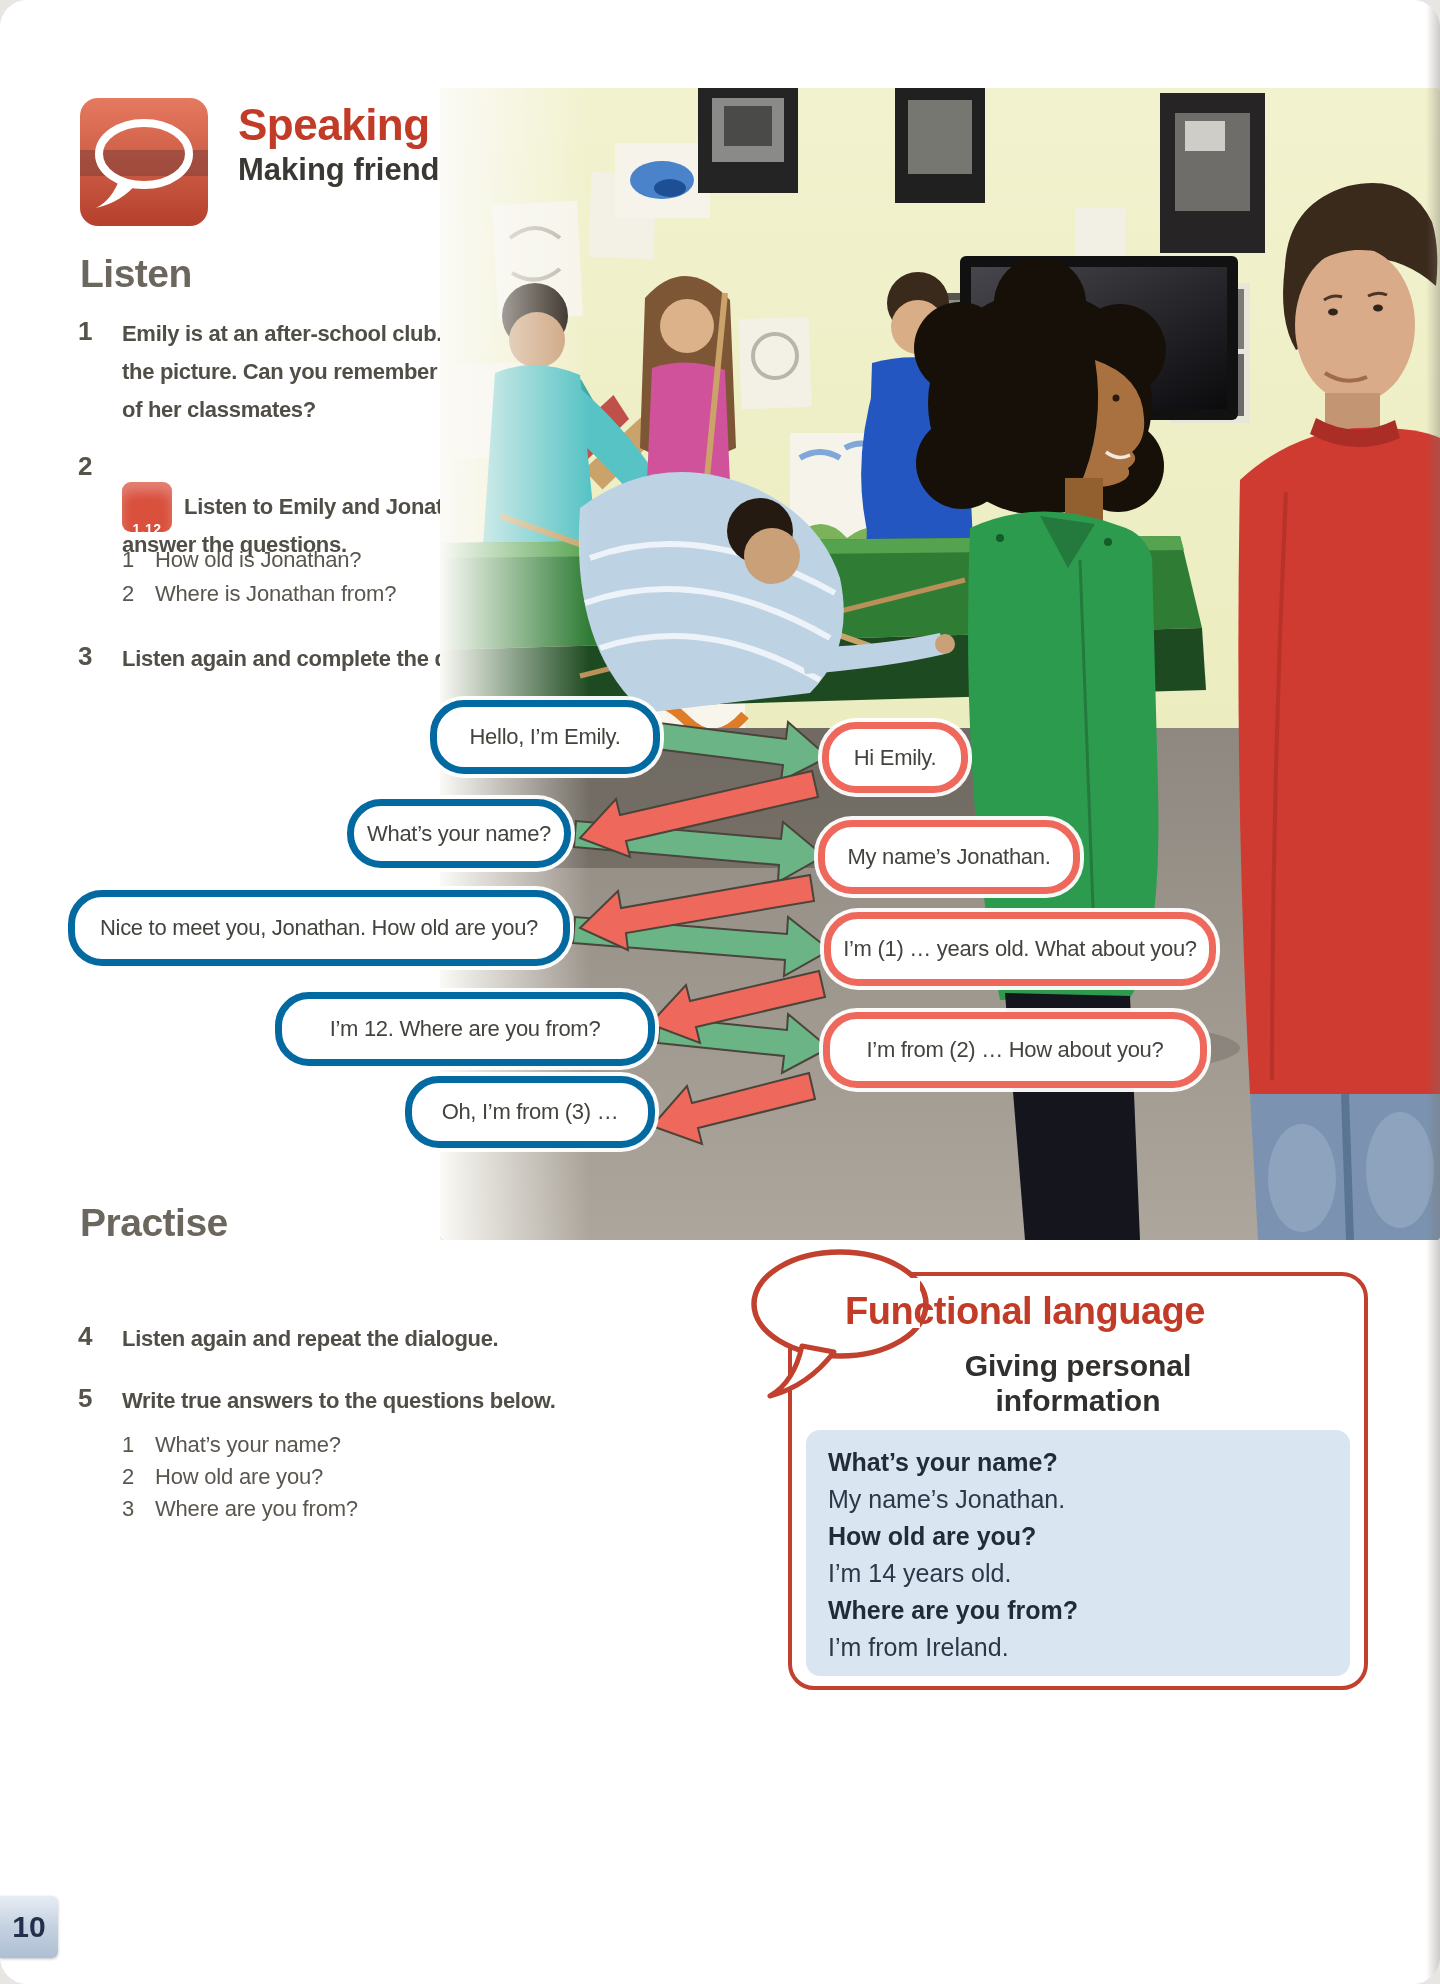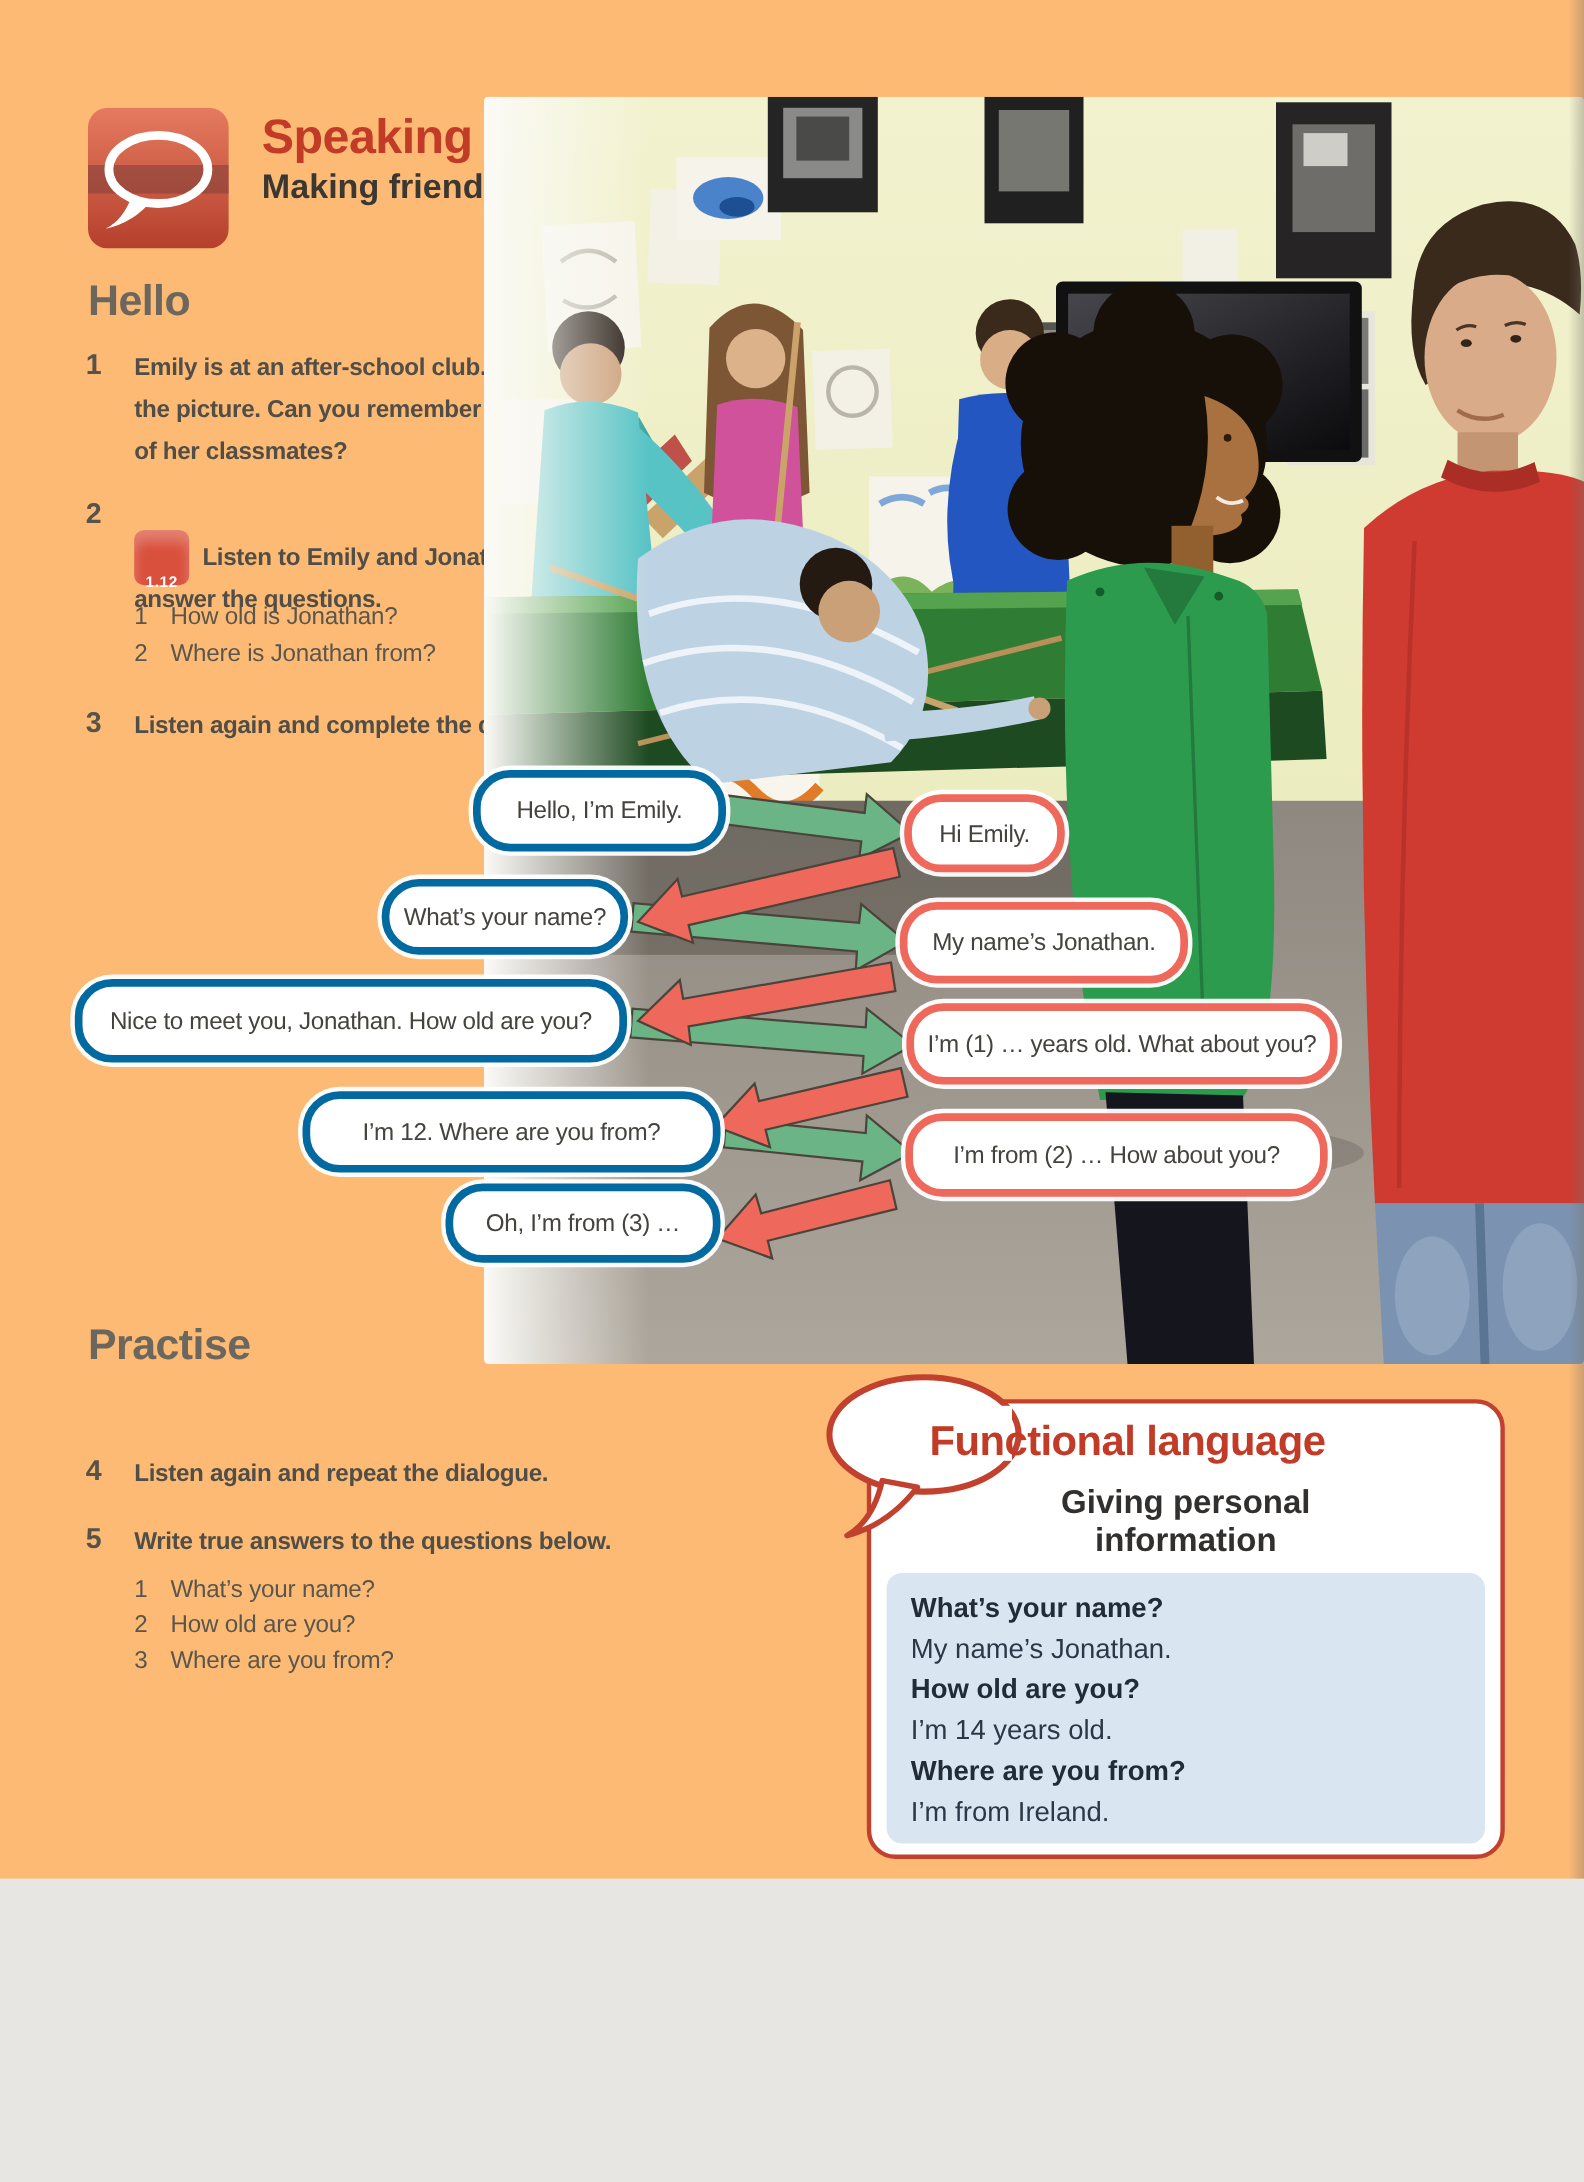--- a/index.html
+++ b/index.html
@@ -1,17 +1,17 @@
 <!DOCTYPE html>
 <html><head>
 <meta charset="utf-8">
 <style>
   html,body{margin:0;padding:0;background:#e8e6e2;}
-  #page{position:relative;width:1440px;height:1708px;background:#fdba74;overflow:hidden;
-        font-family:"Liberation Sans",sans-serif;}
+  #page{position:relative;width:1440px;height:1984px;background:#ffffff;overflow:hidden;
+        font-family:"Liberation Sans",sans-serif;border-radius:27px;}
   
   .hdr-icon{position:absolute;left:80px;top:98px;width:128px;height:128px;}
   .t-speaking{position:absolute;left:238px;top:100px;font-size:44px;font-weight:bold;
               color:#c23b27;letter-spacing:-0.5px;}
   .t-subtitle{position:absolute;left:238px;top:152px;font-size:31px;font-weight:bold;color:#3b3834;}
   .h-section{position:absolute;left:80px;font-size:39px;font-weight:bold;color:#6b675f;
              letter-spacing:-0.5px;}
   
   .ex-row{position:absolute;left:78px;display:flex;align-items:flex-start;}
   .ex-num{width:44px;flex:0 0 44px;font-size:26px;font-weight:bold;color:#57534b;padding-top:1px;}
@@ -233,21 +233,21 @@
     <rect width="128" height="128" rx="18" fill="url(#icong)"></rect>
     <rect y="52" width="128" height="26" fill="#7e4038" opacity=".55"></rect>
     <g>
       <ellipse cx="64" cy="56" rx="45" ry="31" fill="none" stroke="#fff" stroke-width="8"></ellipse>
       <path d="M40,80 Q32,102 16,110 Q42,104 58,84 Z" fill="#fff"></path>
     </g>
   </svg>
   <div class="t-speaking">Speaking</div>
   <div class="t-subtitle">Making friends</div>
 
-  <div class="h-section" style="top:252px;">Hello</div>
+  <div class="h-section" style="top:252px;">Listen</div>
 
   <div class="ex-row" style="top:315px;">
     <span class="ex-num">1</span>
     <div class="ex-text">Emily is at an after-school club. Look at
 the picture. Can you remember the names
 of her classmates?</div>
   </div>
 
   <div class="ex-row" style="top:450px;">
     <span class="ex-num">2</span>

